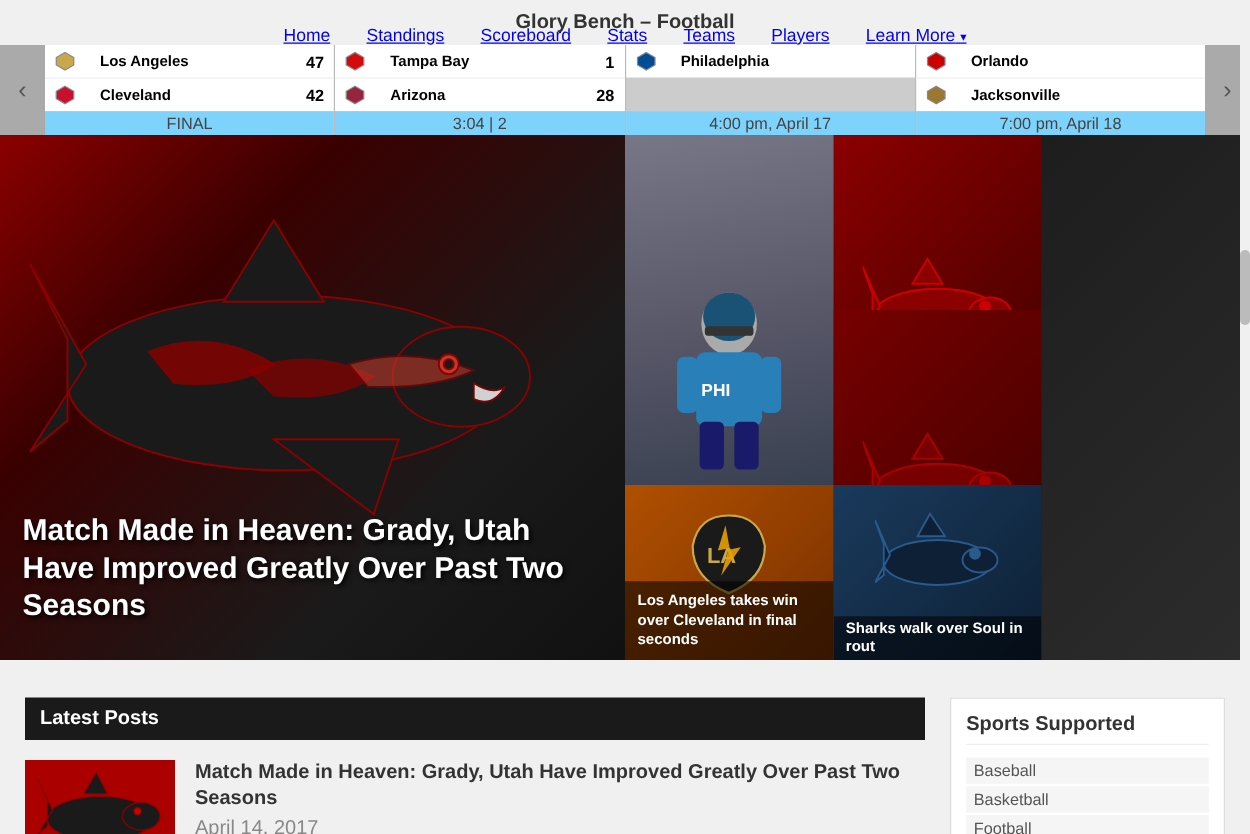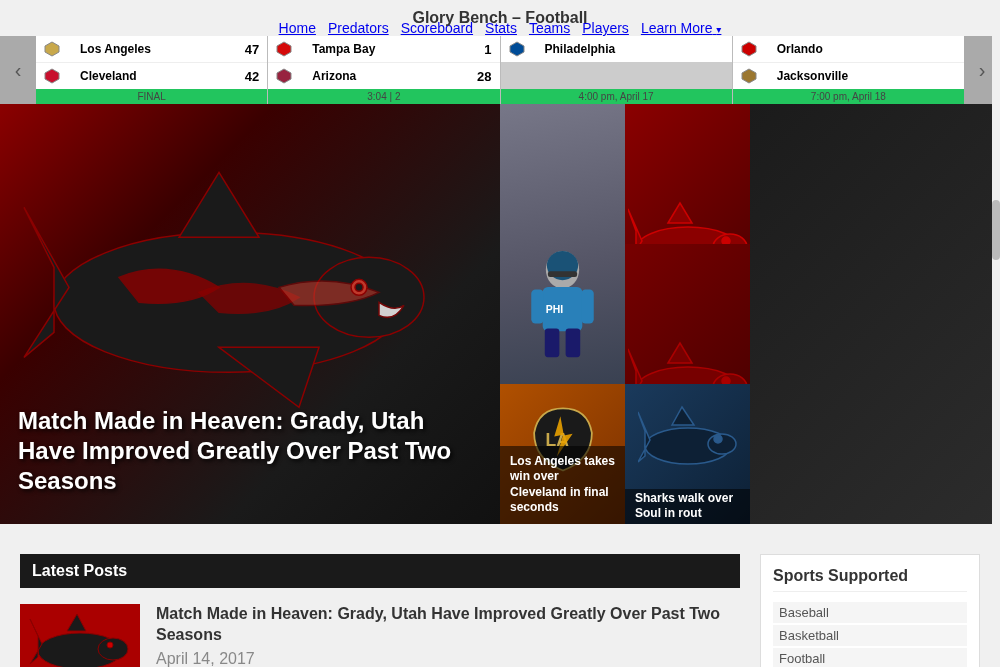--- a/index.html
+++ b/index.html
@@ -42,45 +42,45 @@
     .sidebar-box-title { font-size: 16px; font-weight: bold; color: #333; margin-bottom: 10px; border-bottom: 1px solid #eee; padding-bottom: 6px; }
     .sports-list { list-style: none; }
     .sports-list li { font-size: 13px; color: #555; padding: 2px 0; background: #f5f5f5; margin-bottom: 2px; padding: 3px 6px; }
 
     
     ::-webkit-scrollbar { width: 8px; }
     ::-webkit-scrollbar-track { background: #f0f0f0; }
     ::-webkit-scrollbar-thumb { background: #bbb; }
 
     .nav-wrapper { position: relative; display: flex; align-items: center; justify-content: center; height: 36px; }
-    .nav-links-right { display: flex; gap: 12px; align-items: center; margin-top: 20px; }
+    .nav-links-right { display: flex; gap: 29px; align-items: center; margin-top: 20px; }
 
     .hero-grid { width: 500px; display: grid; grid-template-columns: 1fr 1fr; grid-template-rows: repeat(3, 1fr); height: 420px; }
     .ticker-scores { display: flex; flex: 1; }
     .score-col { display: flex; flex-direction: column; flex: 1; border-right: 1px solid #bbb; }
     .score-col:last-child { border-right: none; }
     .team-rows { flex: 1; display: flex; flex-direction: column; }
     .t-row { display: flex; align-items: center; padding: 5px 8px; gap: 20px; background: #fff; border-bottom: 1px solid #eee; }
     .t-row:last-child { border-bottom: none; }
     .t-name { font-size: 12px; font-weight: bold; flex: 1; }
     .t-score { font-size: 13px; font-weight: bold; min-width: 22px; text-align: right; }
-    .status-bar { background: #22c55e; text-align: center; font-size: 10px; color: #444; padding: 2px 20px; }
+    .status-bar { background: #7dd3fc; text-align: center; font-size: 13px; color: #444; padding: 2px 20px; }
 
     
     .icon-shield { display: inline-block; width: 16px; height: 16px; }
     .chevron-down { font-size: 10px; }
   </style>
 </head>
 <body>
 
 <div class="nav-wrapper">
   <span class="nav-title">Glory Bench – Football</span>
   <div class="nav-links-right">
     <a href="#">Home</a>
-    <a href="#">Predators</a>
+    <a href="#">Standings</a>
     <a href="#">Scoreboard</a>
     <a href="#">Stats</a>
     <a href="#">Teams</a>
     <a href="#">Players</a>
     <a href="#" class="learn-more">
       <span>Learn More</span>
       <span class="chevron-down">▾</span>
     </a>
   </div>
 </div>
@@ -206,21 +206,21 @@
           <circle cx="340" cy="140" r="8" fill="#c0392b"></circle>
           <circle cx="340" cy="140" r="4" fill="#1a1a1a"></circle>
 
           <path d="M360,155 Q375,165 385,158 Q375,175 360,168 Z" fill="#fff" opacity="0.8"></path>
         </g>
       </svg>
     </div>
     <div style="position:absolute; bottom:28px; left:18px; color:#fff; font-size:24px; font-weight:bold; max-width:455px; line-height:1.25; text-shadow:2px 2px 4px rgba(0,0,0,0.9);">Match Made in Heaven: Grady, Utah Have Improved Greatly Over Past Two Seasons</div>
   </div>
 
-  <div class="hero-grid" style="width: 500px; display: grid; grid-template-columns: 1fr 1fr 1fr 1fr; grid-template-rows: 140px 140px 140px; height: 420px;">
+  <div class="hero-grid" style="width: 500px; display: grid; grid-template-columns: 1fr 1fr 1fr; grid-template-rows: 140px 140px 140px; height: 420px;">
       <div style="grid-area: 1 / 1 / 4; background: linear-gradient(170deg, rgb(119, 119, 136) 0%, rgb(85, 85, 102) 40%, rgb(26, 42, 58) 100%); position: relative; overflow: hidden; cursor: pointer;">
         <div style="width:100%;height:100%;display:flex;align-items:center;justify-content:center;overflow:hidden;">
       <svg width="240" height="280" viewBox="0 0 240 280">
         <ellipse cx="120" cy="55" rx="32" ry="36" fill="#aaa"></ellipse>
         <rect x="82" y="88" width="76" height="85" rx="10" fill="#2980b9"></rect>
         <rect x="60" y="93" width="24" height="65" rx="8" fill="#2980b9"></rect>
         <rect x="156" y="93" width="24" height="65" rx="8" fill="#2980b9"></rect>
         <rect x="86" y="168" width="28" height="55" rx="6" fill="#1a1a6a"></rect>
         <rect x="126" y="168" width="28" height="55" rx="6" fill="#1a1a6a"></rect>
         <ellipse cx="120" cy="47" rx="30" ry="28" fill="#1a5276"></ellipse>

